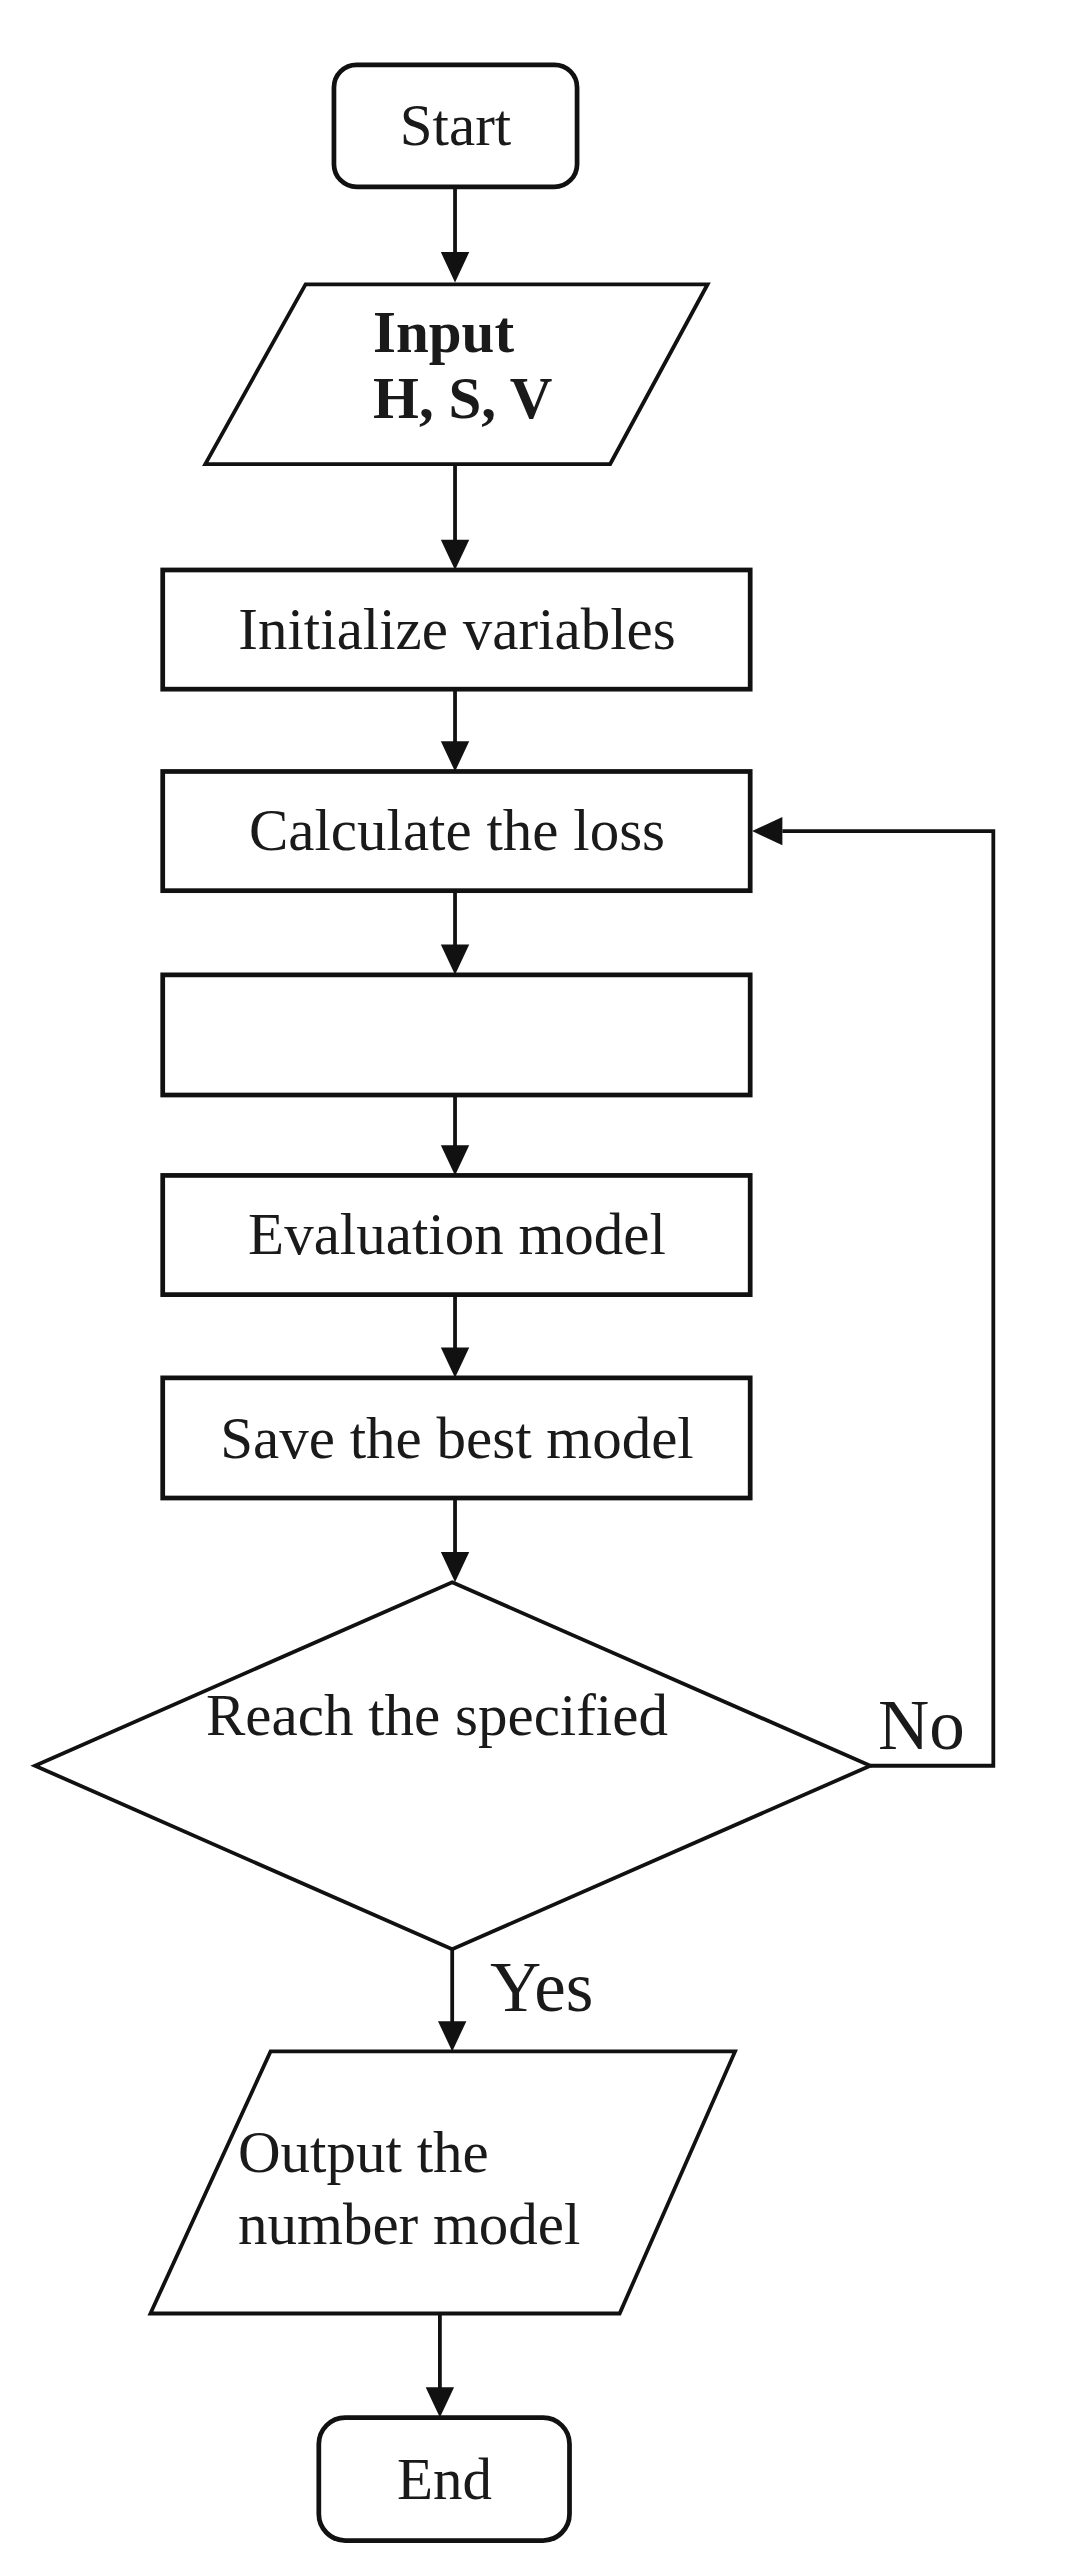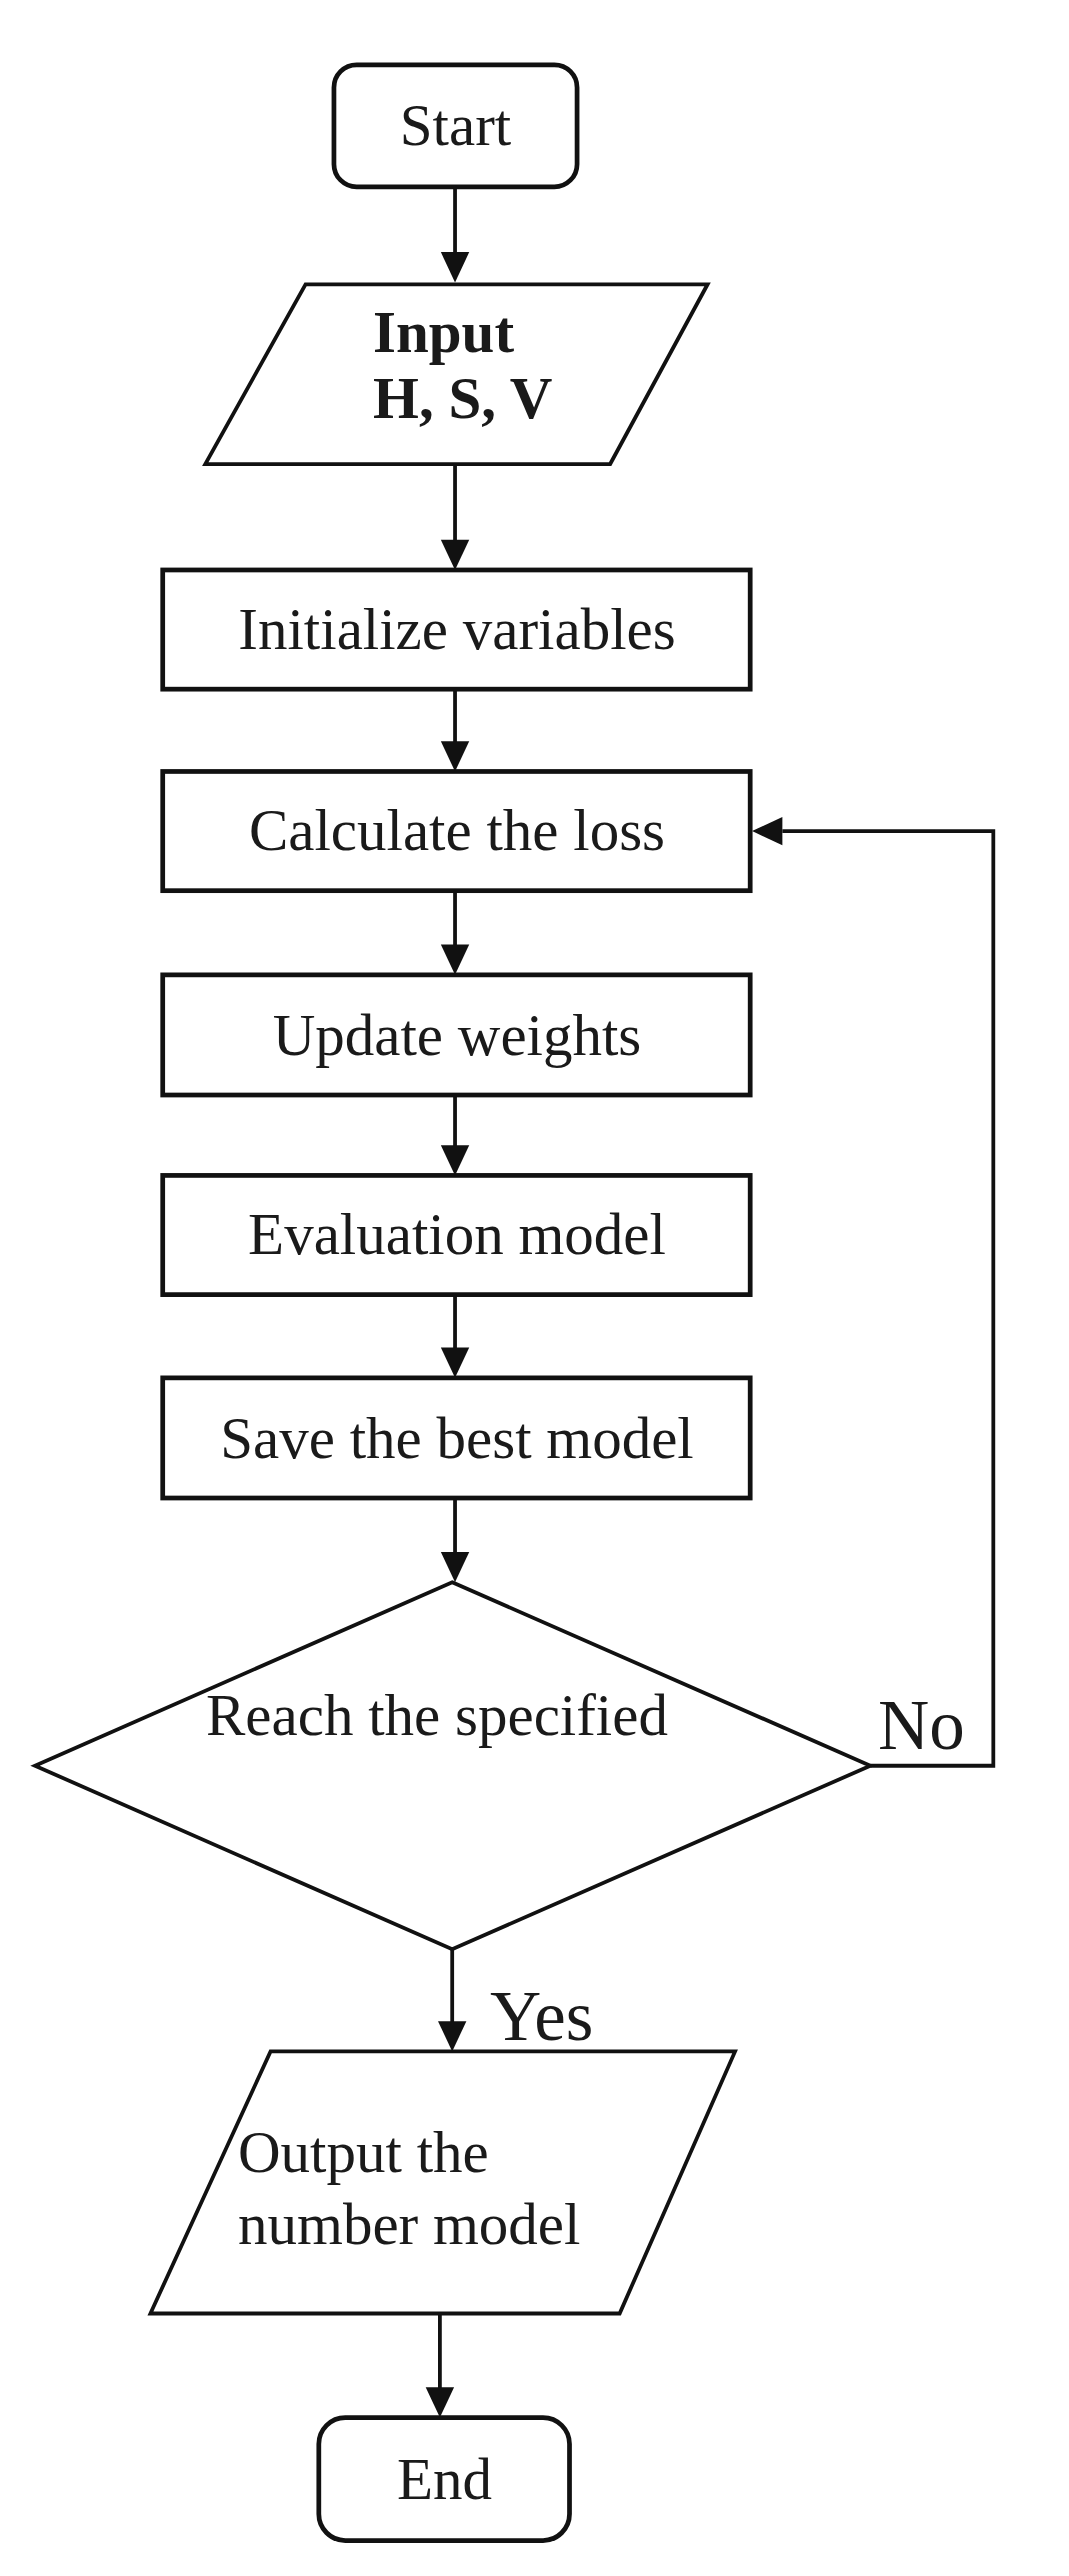--- a/index.html
+++ b/index.html
@@ -123,33 +123,32 @@
 
   <div class="lbl multiline" style="left:373px; top:299px; line-height:66px;font-weight:bold;">
     <span class="line">Input</span>
     <span class="line">H, S, V</span>
   </div>
 
   <div class="lbl center" style="left:163px; top:570px; width:588px; height:119px;">Initialize variables</div>
 
   <div class="lbl center" style="left:163px; top:771px; width:588px; height:119px;">Calculate the loss</div>
 
-  <div class="lbl center" style="left:163px; top:975px; width:588px; height:120px;">Update weights</div>
 
   <div class="lbl center" style="left:163px; top:1175px; width:588px; height:119px;">Evaluation model</div>
 
   <div class="lbl center" style="left:163px; top:1378px; width:588px; height:120px;">Save the best model</div>
 
   <div class="lbl multiline" style="left:206px; top:1677px; line-height:76px;">
     <span class="line">Reach the specified</span>
   </div>
 
   <div class="lbl small" style="left:878px; top:1686px;">No</div>
 
-  <div class="lbl small" style="left:490px; top:1948px;margin-top:29px;">Yes</div>
+  <div class="lbl small" style="left:490px; top:1948px;">Yes</div>
 
   <div class="lbl multiline" style="left:238px; top:2116px; line-height:72px;">
     <span class="line">Output the</span>
     <span class="line">number model</span>
   </div>
 
   <div class="lbl center" style="left:319px; top:2418px; width:251px; height:123px;">End</div>
 
 </div>
 

